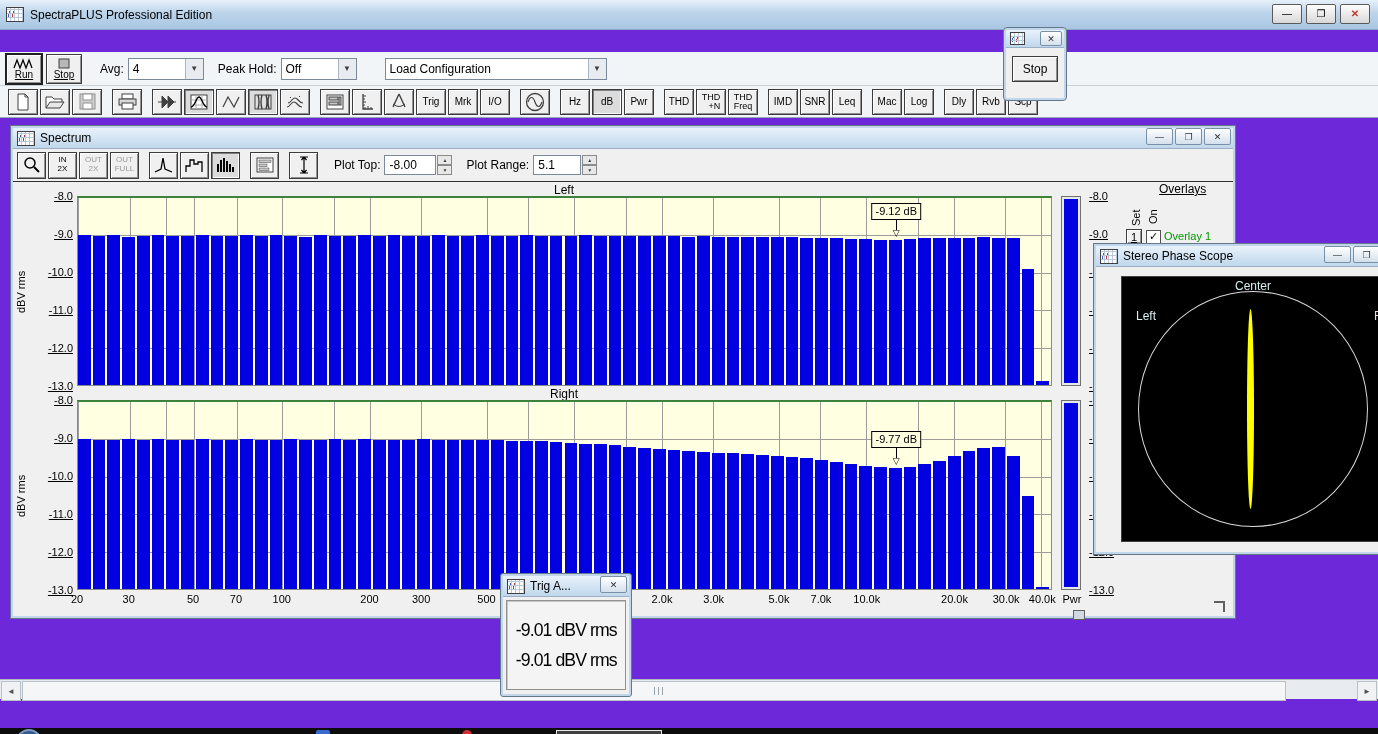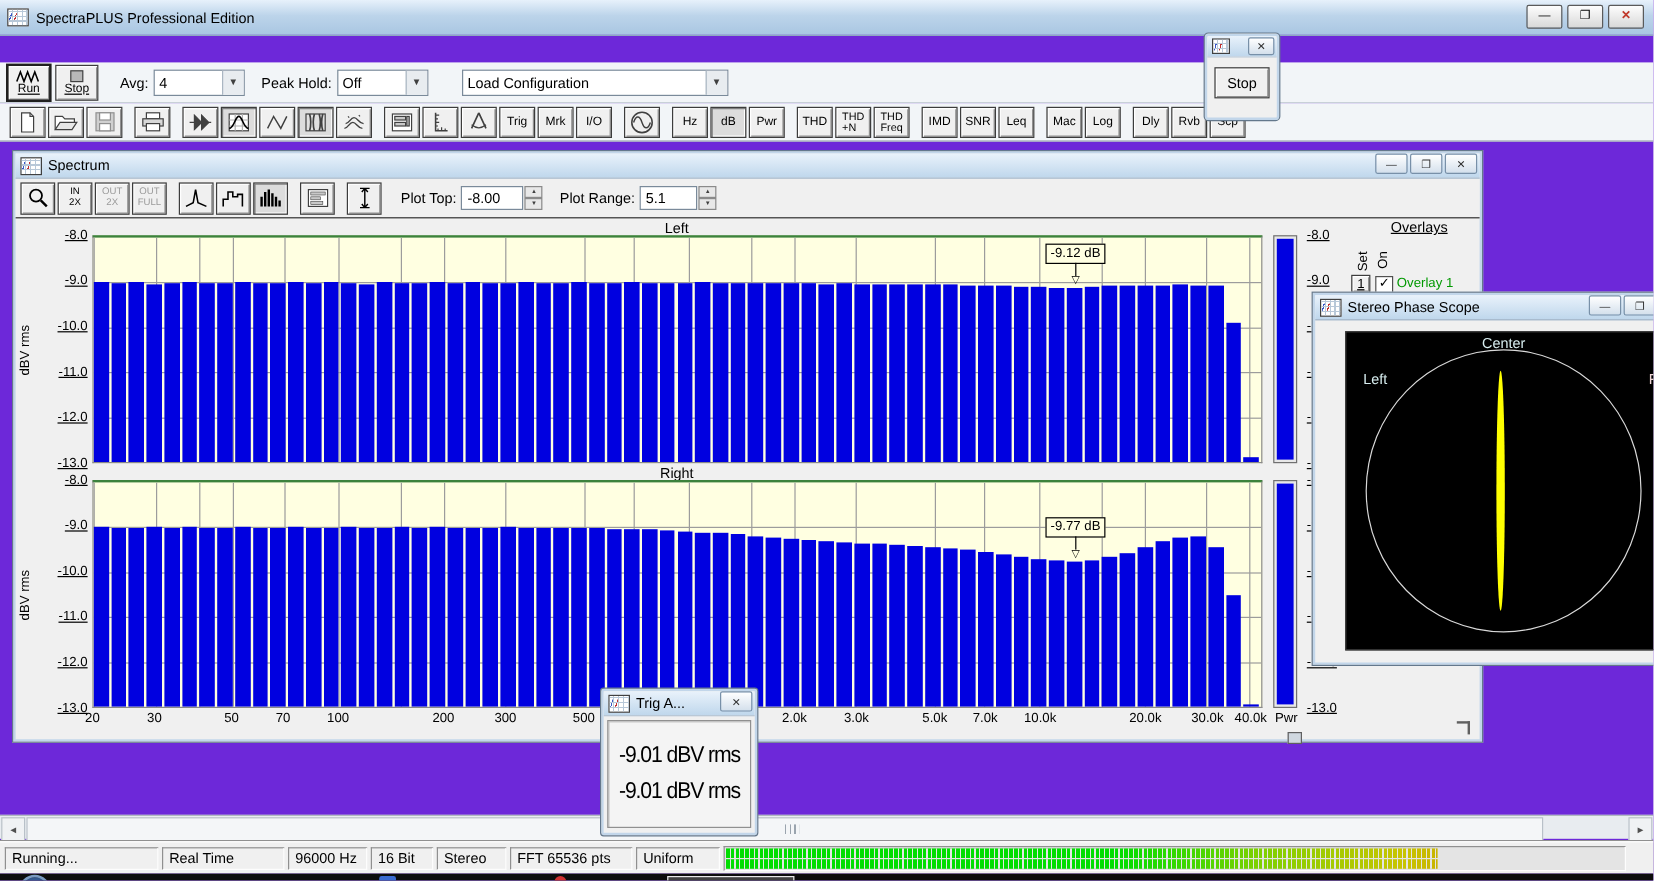--- a/index.html
+++ b/index.html
@@ -21,21 +21,21 @@
     display:flex;align-items:center;box-sizing:border-box;padding-left:6px;}
   .toolbar2{position:absolute;left:0;top:86px;width:1378px;height:32px;background:#f2f5f8;border-bottom:1px solid #9aa6b2;
     display:flex;align-items:center;box-sizing:border-box;padding-left:8px;}
   
   .cbtn{background:#f0f0f0;border:1px solid #3c3c3c;box-shadow:inset 1px 1px 0 #ffffff,inset -1px -1px 0 #909090;
     display:flex;align-items:center;justify-content:center;box-sizing:border-box;}
   .cbtn.pressed{background:#dcdcdc;box-shadow:inset 1px 1px 0 #808080,inset -1px -1px 0 #ffffff;}
   .bigbtn{width:36px;height:30px;flex-direction:column;font-size:10px;gap:0;margin-right:4px;}
   .bigbtn .blabel{text-decoration:underline;line-height:1;}
   .runfocus{outline:2px solid #202020;outline-offset:-1px;}
-  .tb2btn{width:30px;height:26px;margin-right:2px;font-size:10px;line-height:1;white-space:pre-line;text-align:left;}
+  .tb2btn{width:30px;height:26px;margin-right:2px;font-size:10px;line-height:1;white-space:pre-line;text-align:right;}
   .tb2btn.small2{font-size:9px;}
   .tgap{width:8px;}
   .lbl{margin:0 4px 0 14px;}
   .combo{height:22px;background:#fff;border:1px solid #7a8a9a;display:flex;align-items:center;box-sizing:border-box;
     justify-content:space-between;padding-left:4px;}
   .combo .carrow{width:17px;height:100%;background:#e8ecf0;border-left:1px solid #aab6c2;display:flex;align-items:center;
     justify-content:center;font-size:8px;color:#404040;}
   
   .child{position:absolute;background:#f0f0f0;border:1px solid #64788c;box-shadow:0 0 0 2px #c2d6ea inset;}
   .childbar{position:absolute;left:2px;top:2px;right:2px;height:21px;background:linear-gradient(#e9f2fb,#bfd7ec);
@@ -678,33 +678,20 @@
         <span>◄</span>
       </div>
     <div class="hthumb">
         <div class="hgrip"></div>
       </div>
     <div class="harrow" style="right:1px;">
         <span>►</span>
       </div>
   </div>
 
-  <div class="statusbar">
-    <div class="spanel" style="width:128px;">Running...</div>
-    <div class="spanel" style="width:102px;">Real Time</div>
-    <div class="spanel" style="width:66px;">96000 Hz</div>
-    <div class="spanel" style="width:52px;">16 Bit</div>
-    <div class="spanel" style="width:58px;">Stereo</div>
-    <div class="spanel" style="width:102px;">FFT 65536 pts</div>
-    <div class="spanel" style="width:70px;">Uniform</div>
-    <div class="meterwell">
-      <div class="mrow" style="top: 1px; width: 79%;"></div>
-      <div class="mrow" style="top: 10px; width: 79%;"></div>
-    </div>
-  </div>
 
   <div class="taskbar">
     <div style="position:absolute;left:16px;top:1px;width:22px;height:22px;border-radius:50%;border:2px solid #7a9ac0;background:radial-gradient(circle at 50% 40%,#4a78c0,#183050);"></div>
     <div style="position:absolute;left:316px;top:2px;width:14px;height:10px;background:#3a6ad0;border-radius:2px;"></div>
     <div style="position:absolute;left:462px;top:2px;width:10px;height:10px;background:#d03030;border-radius:50%;"></div>
     <div style="position:absolute;left:556px;top:2px;width:104px;height:10px;border:1px solid #e8e8e8;background:#404040;"></div>
   </div>
 </div>
 
 </body></html>

